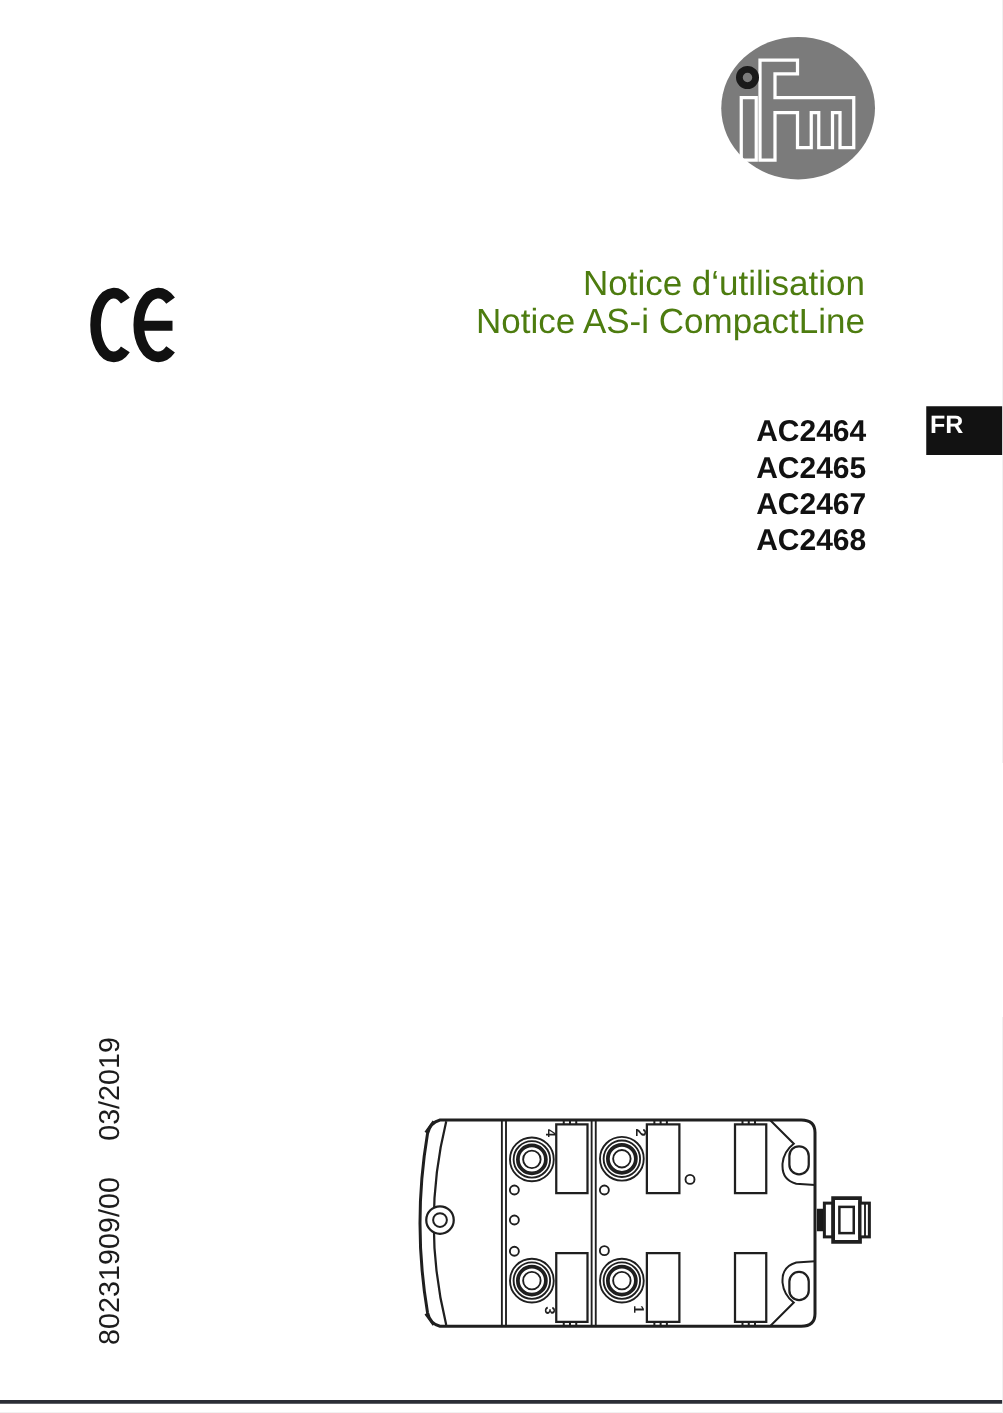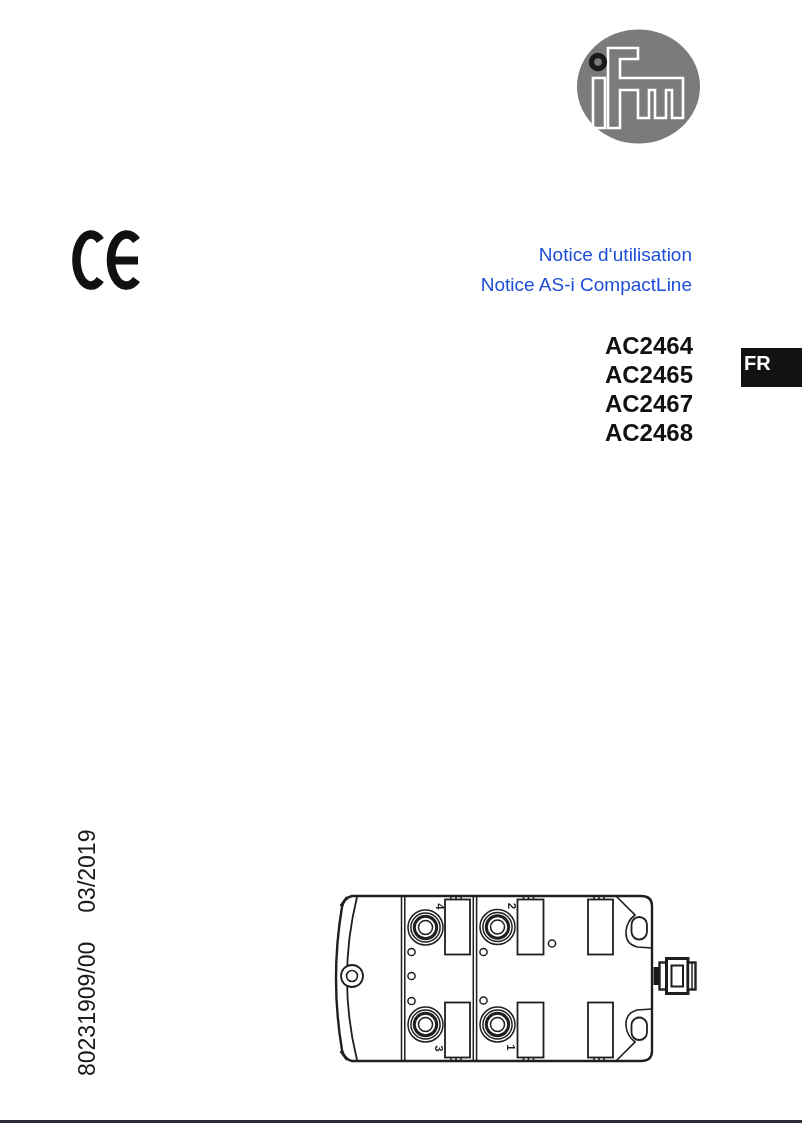--- a/index.html
+++ b/index.html
@@ -8,31 +8,31 @@
     width:802px;height:1130px;
     background:#ffffff;
     overflow:hidden;
     font-family:"Liberation Sans", sans-serif;
     color:#1c1c1c;
     margin:0 auto;
   }
   .logo{position:absolute;left:575px;top:27px;width:128px;height:120px;}
   .ce{position:absolute;left:68px;top:228px;width:88px;height:66px;}
   .titles{
-    position:absolute;right:110px;top:240px;
-    text-align:right;font-size:19px;line-height:30px;
-    color:#1d4ed8;white-space:nowrap;
+    position:absolute;right:110px;top:212px;
+    text-align:right;font-size:28px;line-height:30px;
+    color:#4d7c0f;white-space:nowrap;
   }
   .codes{
     position:absolute;right:109px;top:331px;
     text-align:center;font-size:24px;line-height:29px;
     font-weight:bold;color:#111;white-space:nowrap;
   }
   .fr-badge{
-    position:absolute;left:741px;top:348px;width:61px;height:39px;
+    position:absolute;left:741px;top:325px;width:61px;height:39px;
     background:#121212;color:#ffffff;
     font-size:20px;font-weight:bold;
     padding-top:5px;padding-left:3px;box-sizing:border-box;
     line-height:20px;
   }
   .vtext{
     position:absolute;left:74px;top:1076px;
     transform:rotate(-90deg);transform-origin:0 0;
     font-size:23px;line-height:27px;white-space:nowrap;
     color:#1c1c1c;

